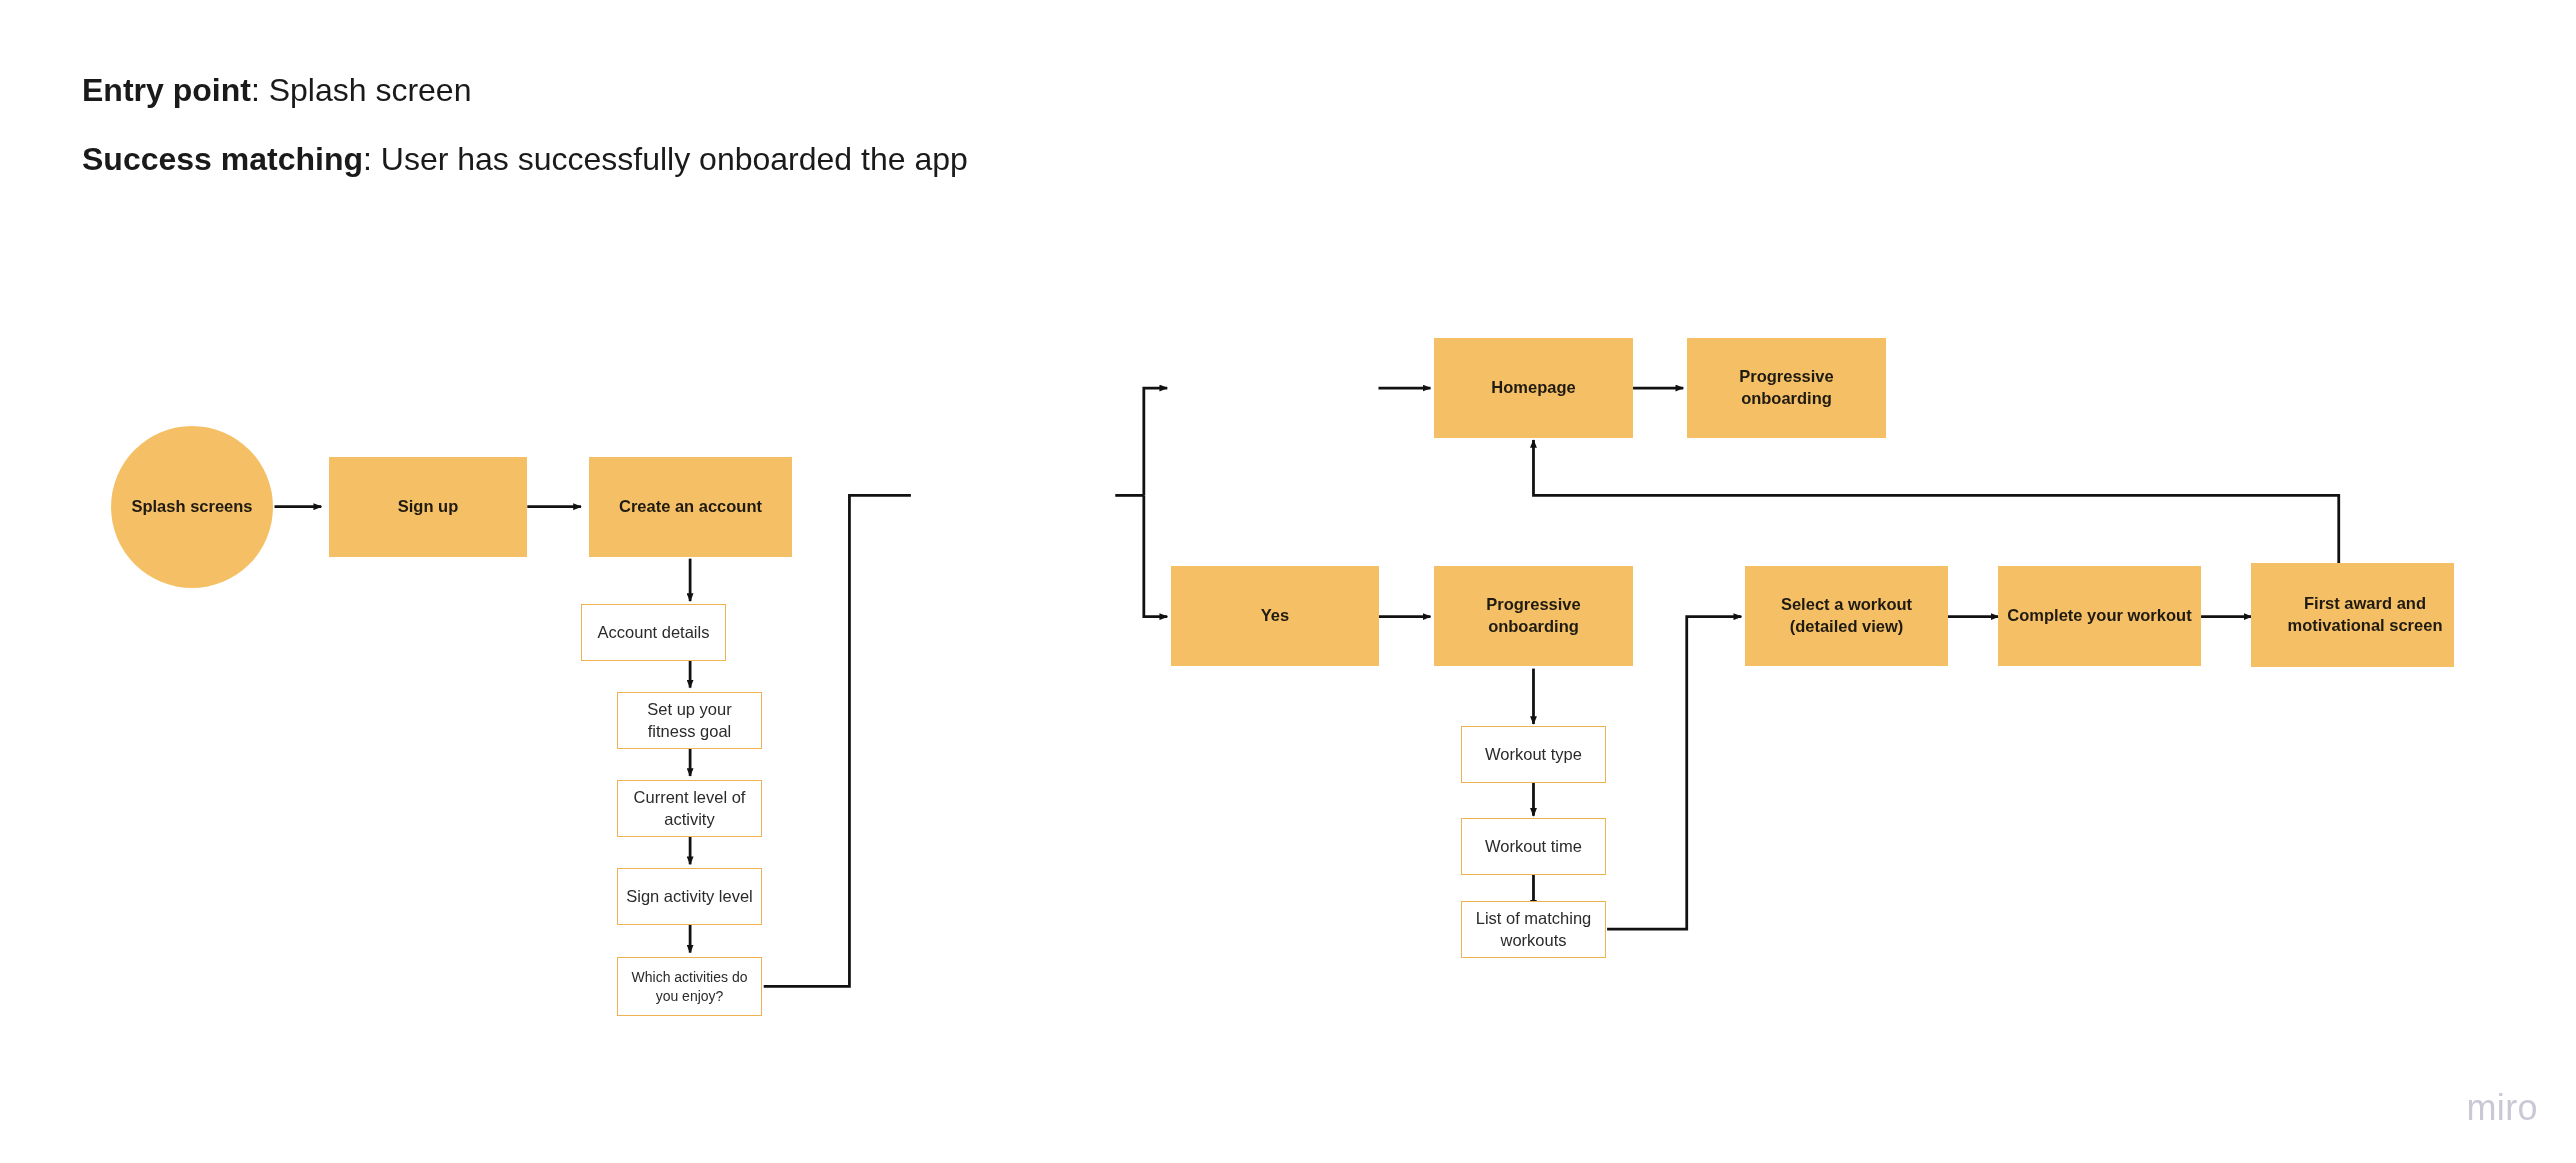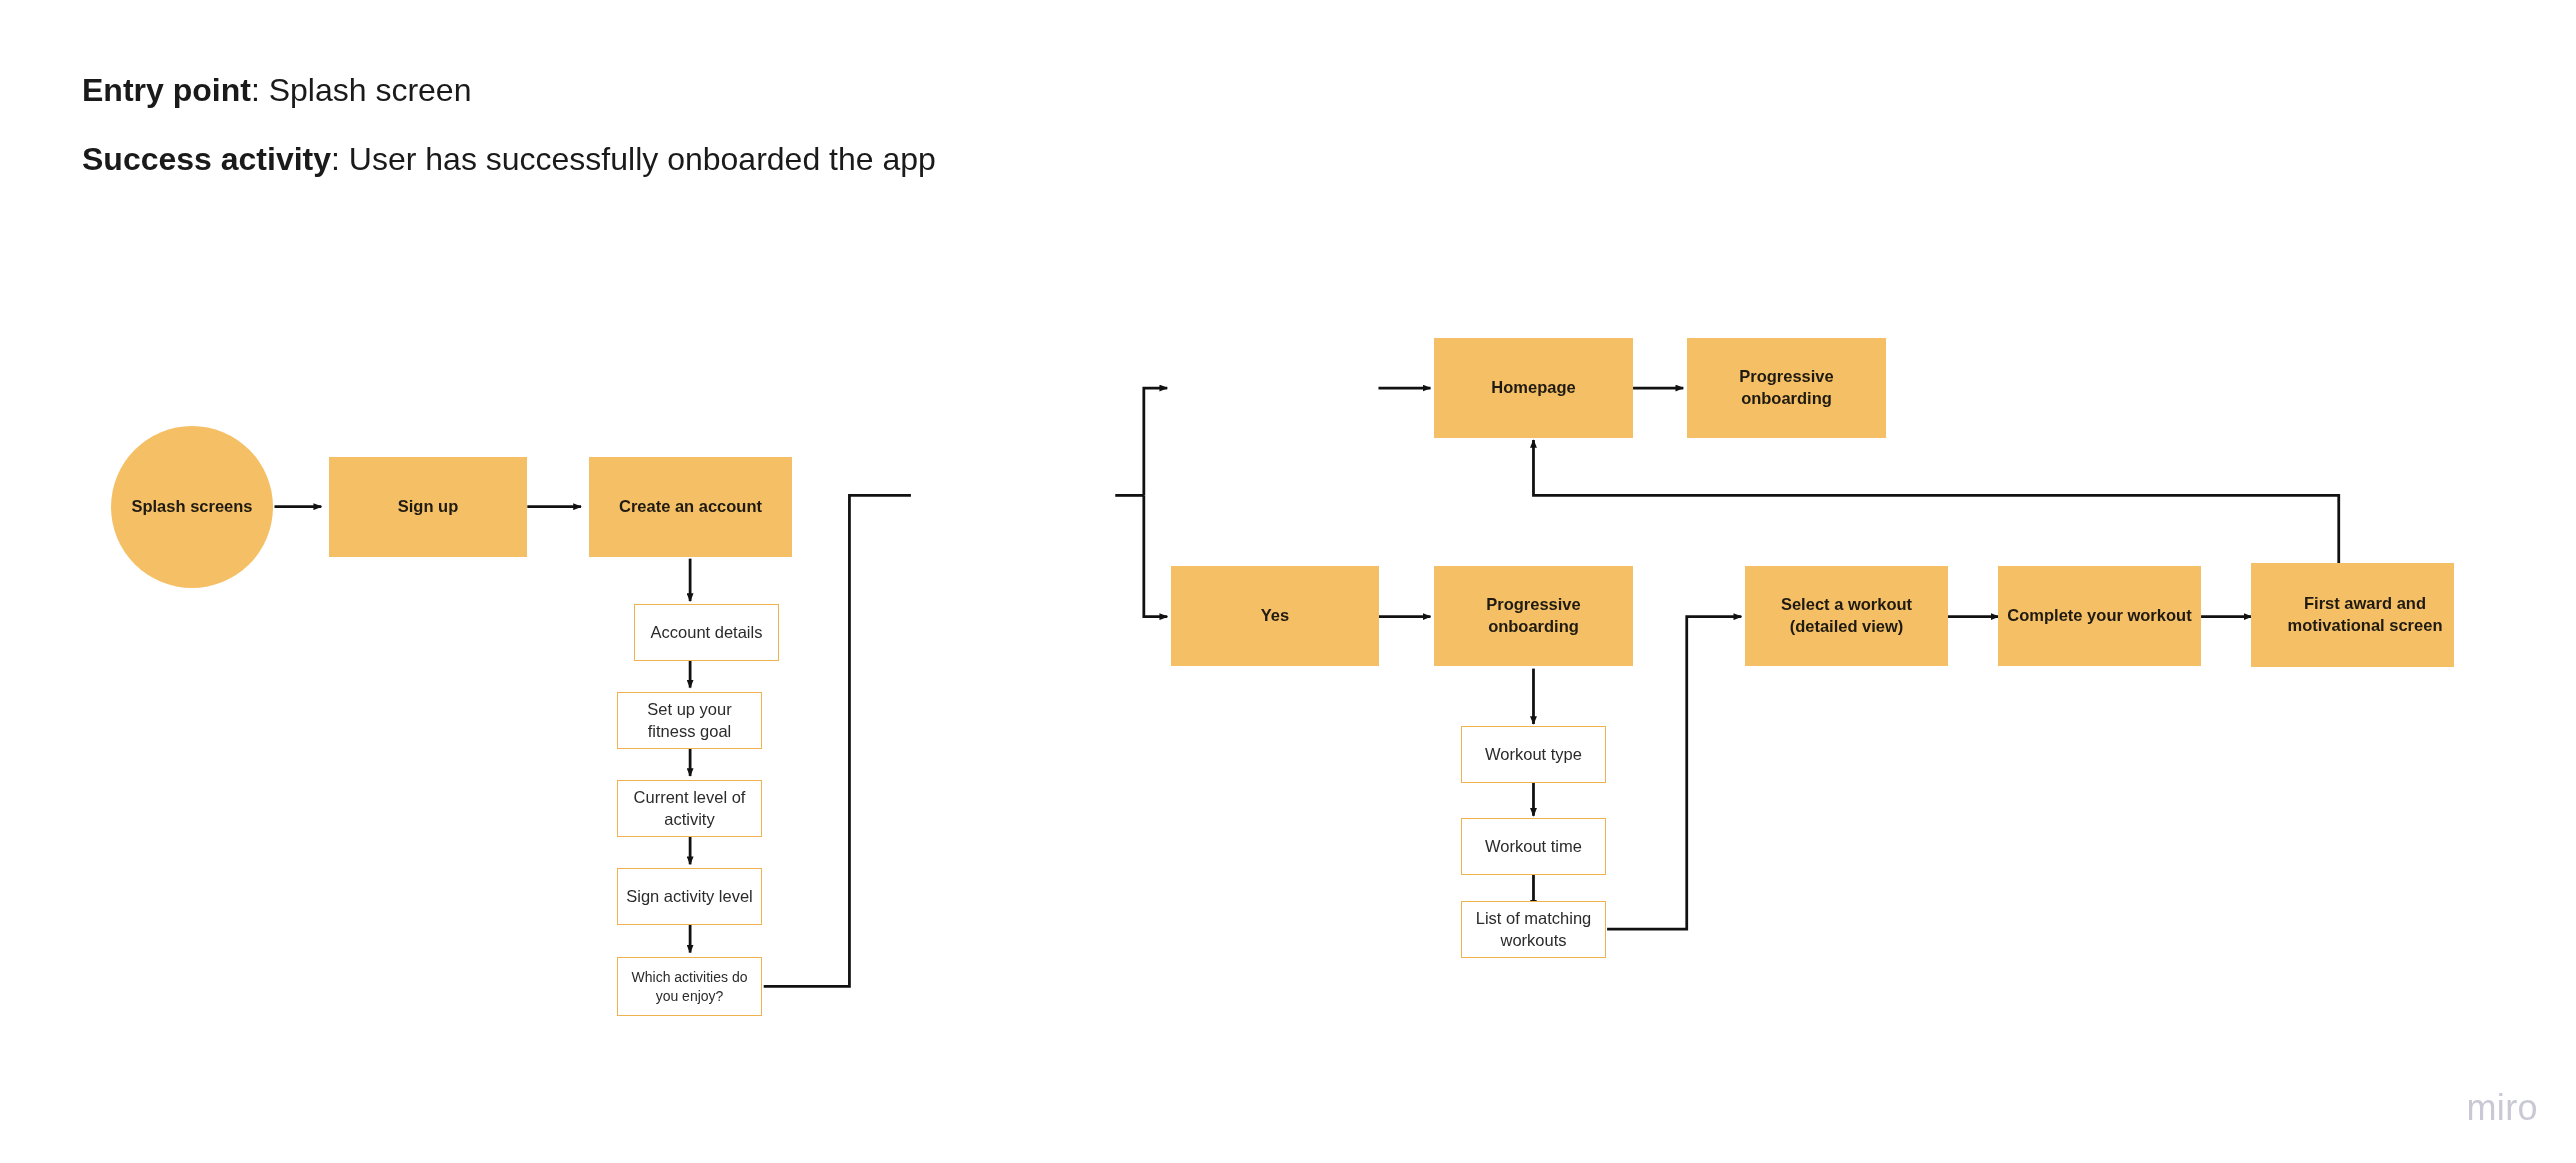--- a/index.html
+++ b/index.html
@@ -123,21 +123,21 @@
 </head>
 <body>
 
 <div id="canvas">
 
   <div class="header">
     <div class="header-line">
       <b>Entry point</b><span>: Splash screen</span>
     </div>
     <div class="header-line">
-      <b>Success activity</b><span>: User has successfully onboarded the app</span>
+      <b>Success matching</b><span>: User has successfully onboarded the app</span>
     </div>
   </div>
 
   <svg id="wires" viewBox="0 0 2975 1344">
     <defs>
       <marker id="arrow" markerWidth="10" markerHeight="8" refX="9" refY="4" orient="auto" markerUnits="userSpaceOnUse">
         <path d="M0,0 L10,4 L0,8 z" fill="#111111"></path>
       </marker>
     </defs>
     <g stroke="#111111" stroke-width="3.2" fill="none">
@@ -189,21 +189,21 @@
   </div>
 
   <div class="node node-main" style="left:329px; top:457px; width:198px; height:100px;">
     <span>Sign up</span>
   </div>
 
   <div class="node node-main" style="left:589px; top:457px; width:203px; height:100px;">
     <span>Create an account</span>
   </div>
 
-  <div class="node node-sub" style="left:634px; top:604px; width:145px; height:57px;">
+  <div class="node node-sub" style="left:581px; top:604px; width:145px; height:57px;">
     <span>Account details</span>
   </div>
   <div class="node node-sub" style="left:617px; top:692px; width:145px; height:57px;">
     <span>Set up your fitness goal</span>
   </div>
   <div class="node node-sub" style="left:617px; top:780px; width:145px; height:57px;">
     <span>Current level of activity</span>
   </div>
   <div class="node node-sub" style="left:617px; top:868px; width:145px; height:57px;">
     <span>Sign activity level</span>

